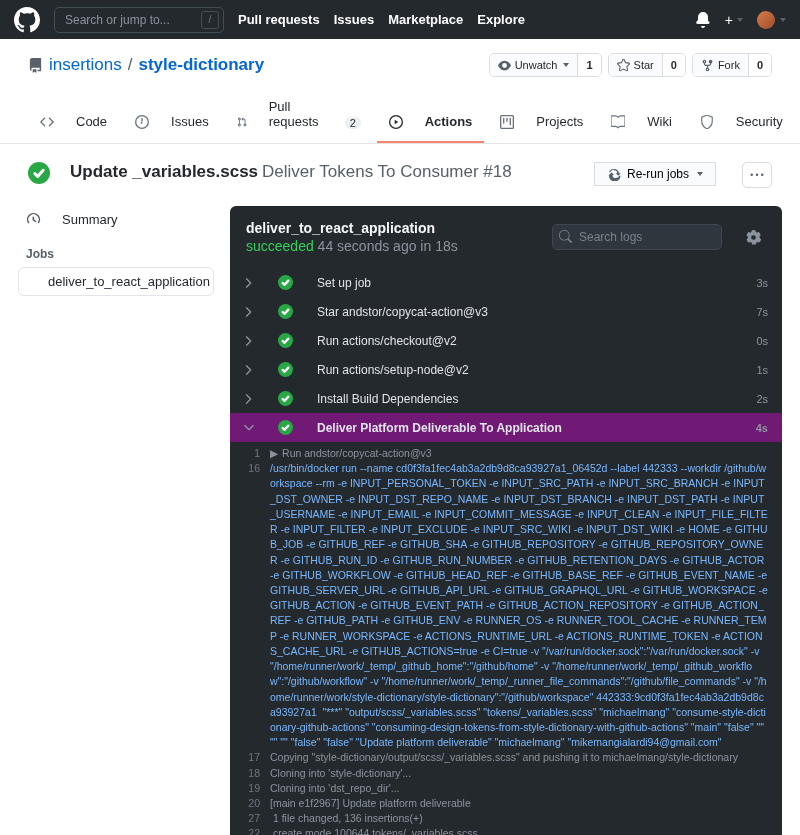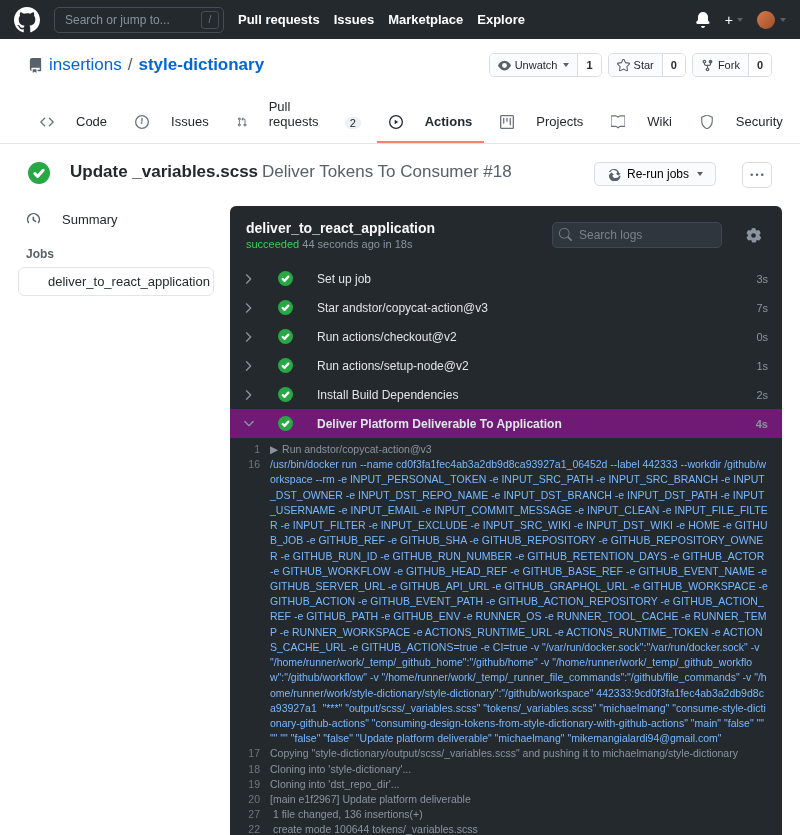--- a/index.html
+++ b/index.html
@@ -44,41 +44,41 @@
 .cntr{background:#d1d5da63;border-radius:9px;padding:0 5px;font-size:11px;font-weight:500;min-width:16px;text-align:center}
 
 
 .wf-header{display:flex;align-items:flex-start;padding:18px 28px;gap:20px}
 .check-circ{width:22px;height:22px}
 .check-circ.big{width:22px;height:22px}
 .check-circ circle{fill:#28a745}
 .check-circ path{stroke:#fff;stroke-width:2.2;fill:none;stroke-linecap:round;stroke-linejoin:round}
 .wf-title{font-size:17px;font-weight:600}
 .wf-sub{color:#586069;font-weight:400}
-.rerun-btn{margin-left:auto;display:flex;align-items:center;gap:6px;border:1px solid #d9dce0;border-radius:5px;padding:4px 12px;font-size:12px;background:#fafbfc;cursor:pointer;font-weight:500}
+.rerun-btn{margin-left:auto;display:flex;align-items:center;gap:6px;border:1px solid #d9dce0;border-radius:0;padding:4px 12px;font-size:12px;background:#fafbfc;cursor:pointer;font-weight:500}
 .rerun-btn svg{width:14px;height:14px;fill:#586069}
 .dots-btn{border:1px solid #d9dce0;border-radius:5px;width:30px;height:26px;display:flex;align-items:center;justify-content:center;margin-left:6px;cursor:pointer}
 .dots-btn svg{width:14px;fill:#586069}
 
 
 .body{display:flex;padding:0 18px 30px;gap:16px;align-items:flex-start}
 .sidebar{width:196px;flex-shrink:0;font-size:13px}
 .side-item{display:flex;align-items:center;gap:21px;padding:6px 8px;border-radius:5px;cursor:pointer;color:#24292e}
 .side-item svg.ic{width:15px;height:15px;fill:#586069}
 .side-head{color:#586069;font-weight:600;font-size:12px;padding:14px 8px 6px}
 .side-item.sel{background:#fff;border:1px solid #e1e4e8;border-radius:6px;font-weight:500}
 .side-item .sm-check{width:14px;height:14px}
 .side-item .sm-check circle{fill:#28a745}
 .side-item .sm-check path{stroke:#fff;stroke-width:2.5;fill:none;stroke-linecap:round;stroke-linejoin:round}
 
 
 .panel{flex:1;background:#24292e;border-radius:6px;color:#e1e4e8;font-size:12px;overflow:hidden}
 .panel-head{display:flex;align-items:center;padding:14px 16px;gap:12px}
 .panel-head .ttl{font-weight:600;font-size:14px;color:#f6f8fa}
-.panel-head .meta{font-size:11px;color:#8b949e;margin-top:2px}
+.panel-head .meta{font-size:14px;color:#8b949e;margin-top:2px}
 .panel-head .meta .ok{color:#34d058}
 .srch-logs{margin-left:auto;position:relative}
 .srch-logs input{width:170px;height:26px;background:#2f363d;border:1px solid #404750;border-radius:5px;padding:0 8px 0 26px;color:#ccc;font-size:12px}
 .srch-logs input::placeholder{color:#7a828b}
 .srch-logs .mag{position:absolute;left:7px;top:6px;width:13px;height:13px;fill:#7a828b}
 .gear-btn{width:26px;height:26px;display:flex;align-items:center;justify-content:center;cursor:pointer;margin-left:6px}
 .gear-btn svg{width:15px;height:15px;fill:#8b949e}
 
 .step{display:flex;align-items:center;padding:7px 14px;gap:24px;cursor:pointer}
 .step .chev{width:10px;height:10px;fill:#8b949e}

